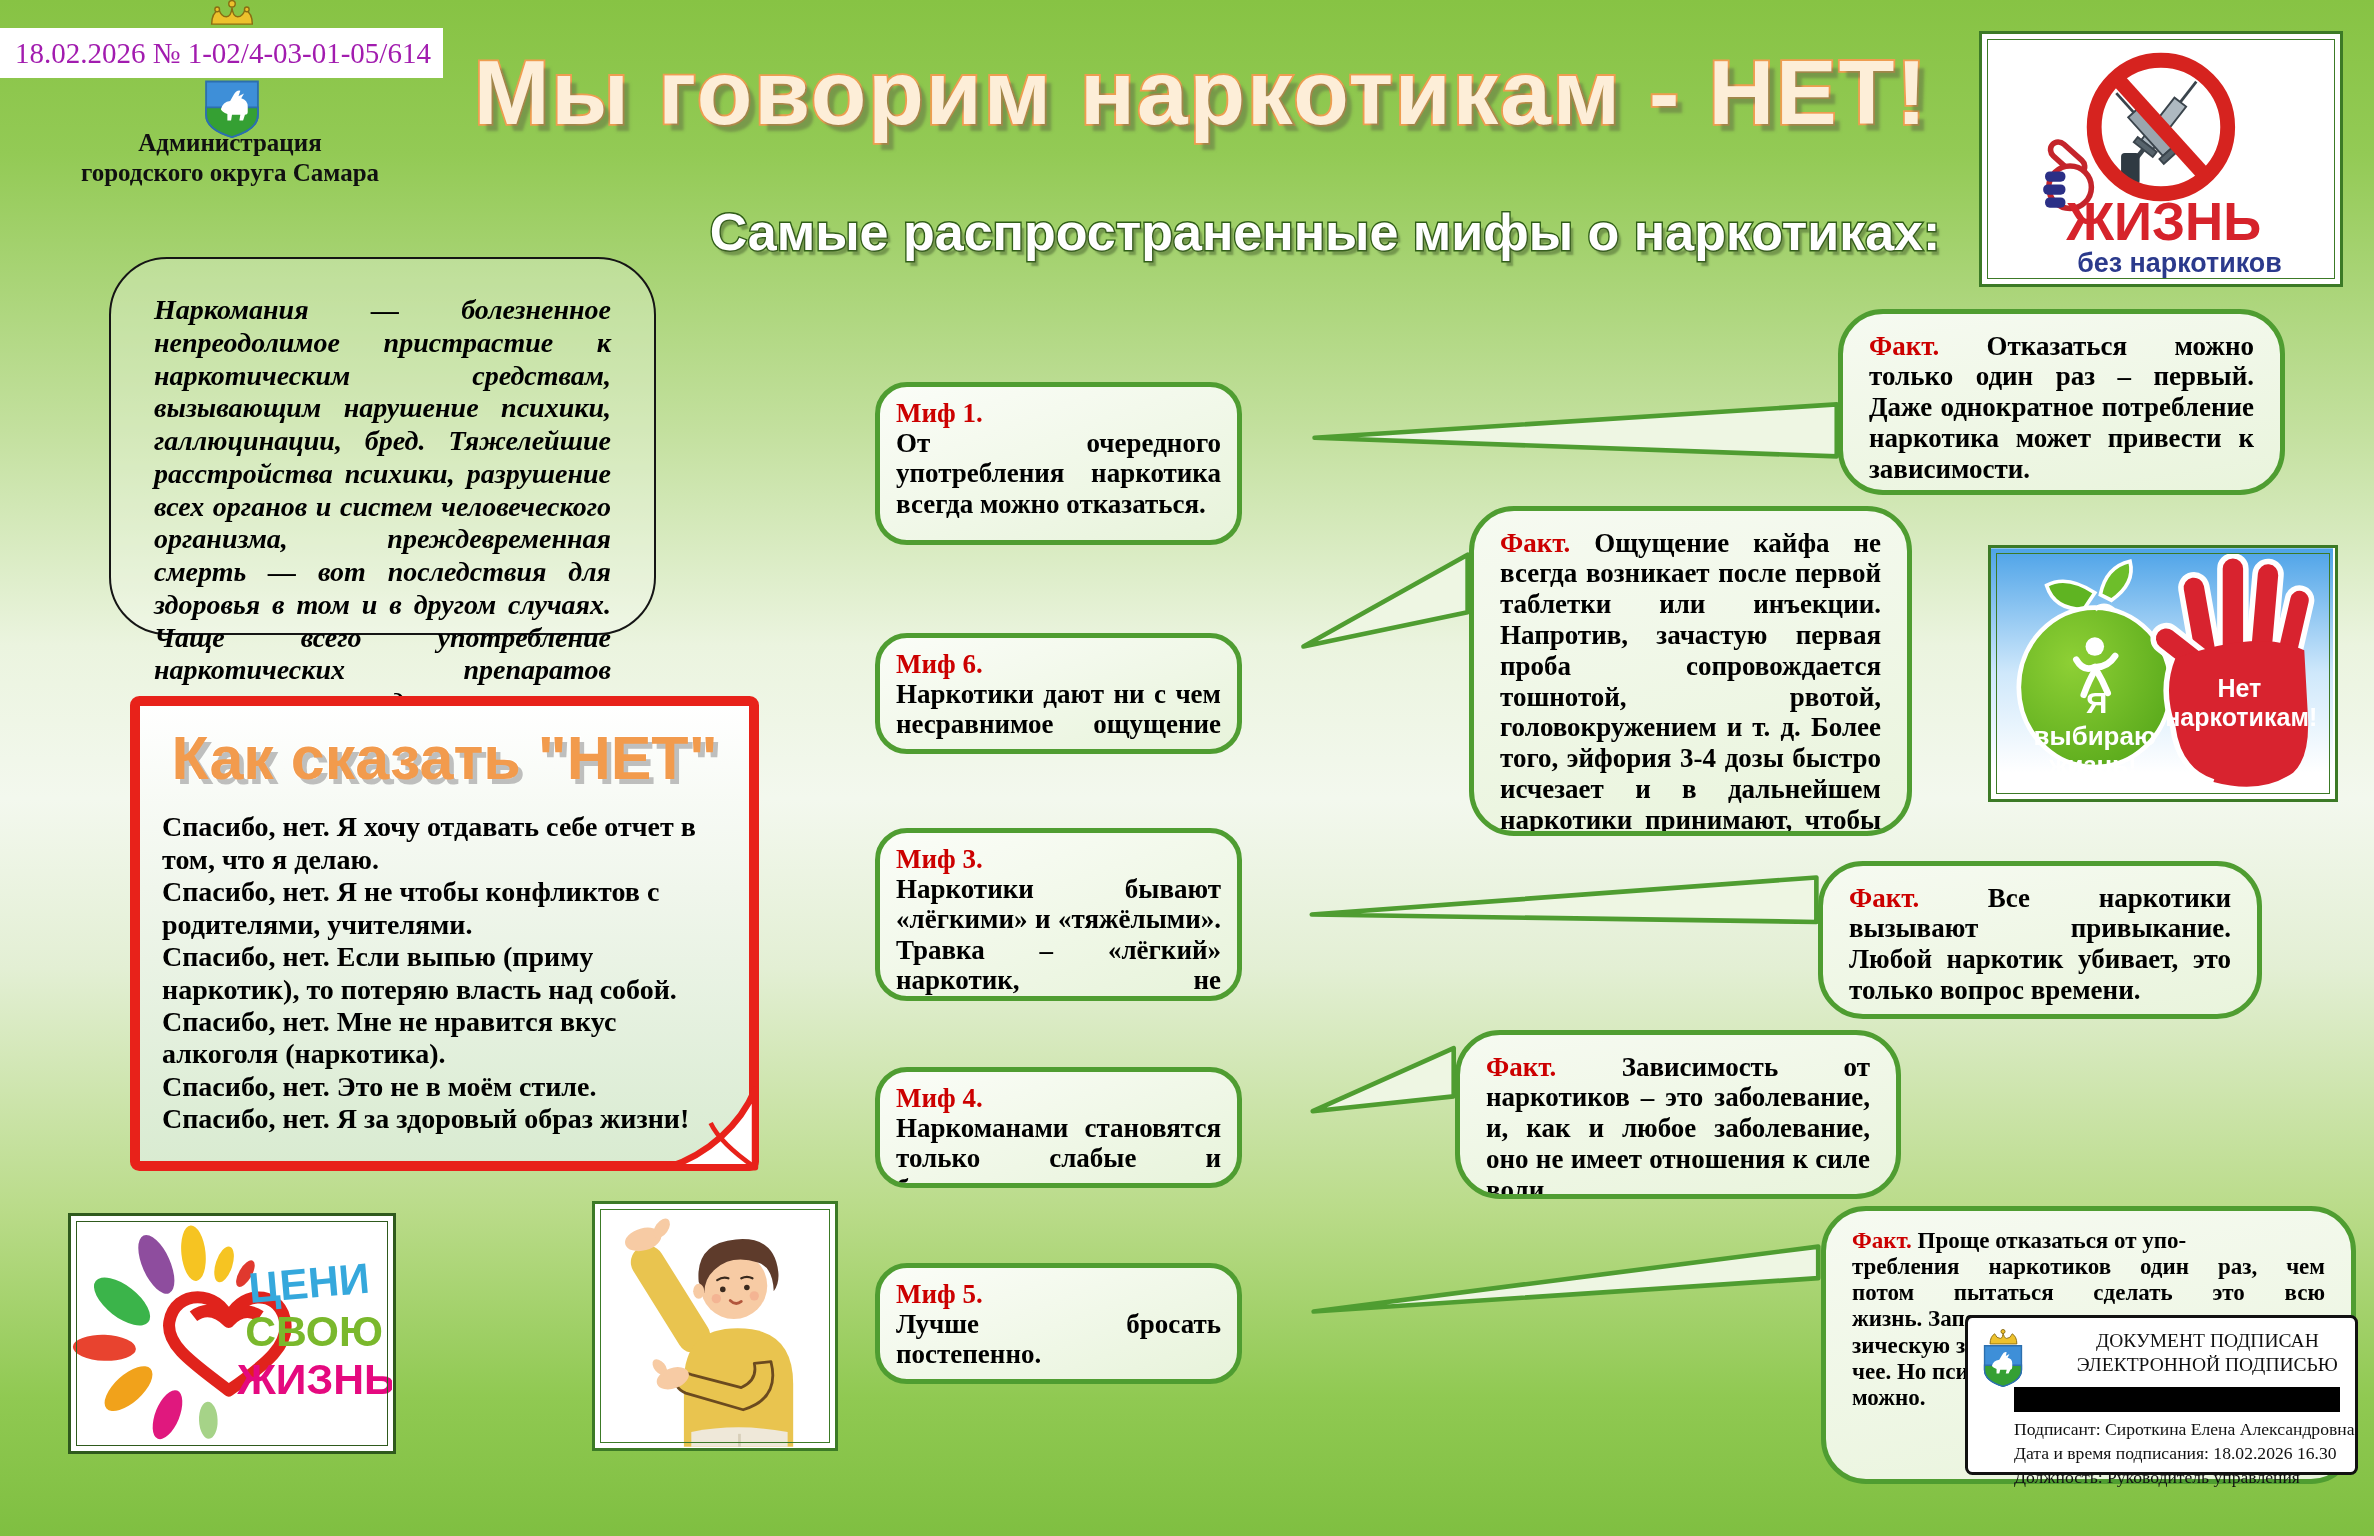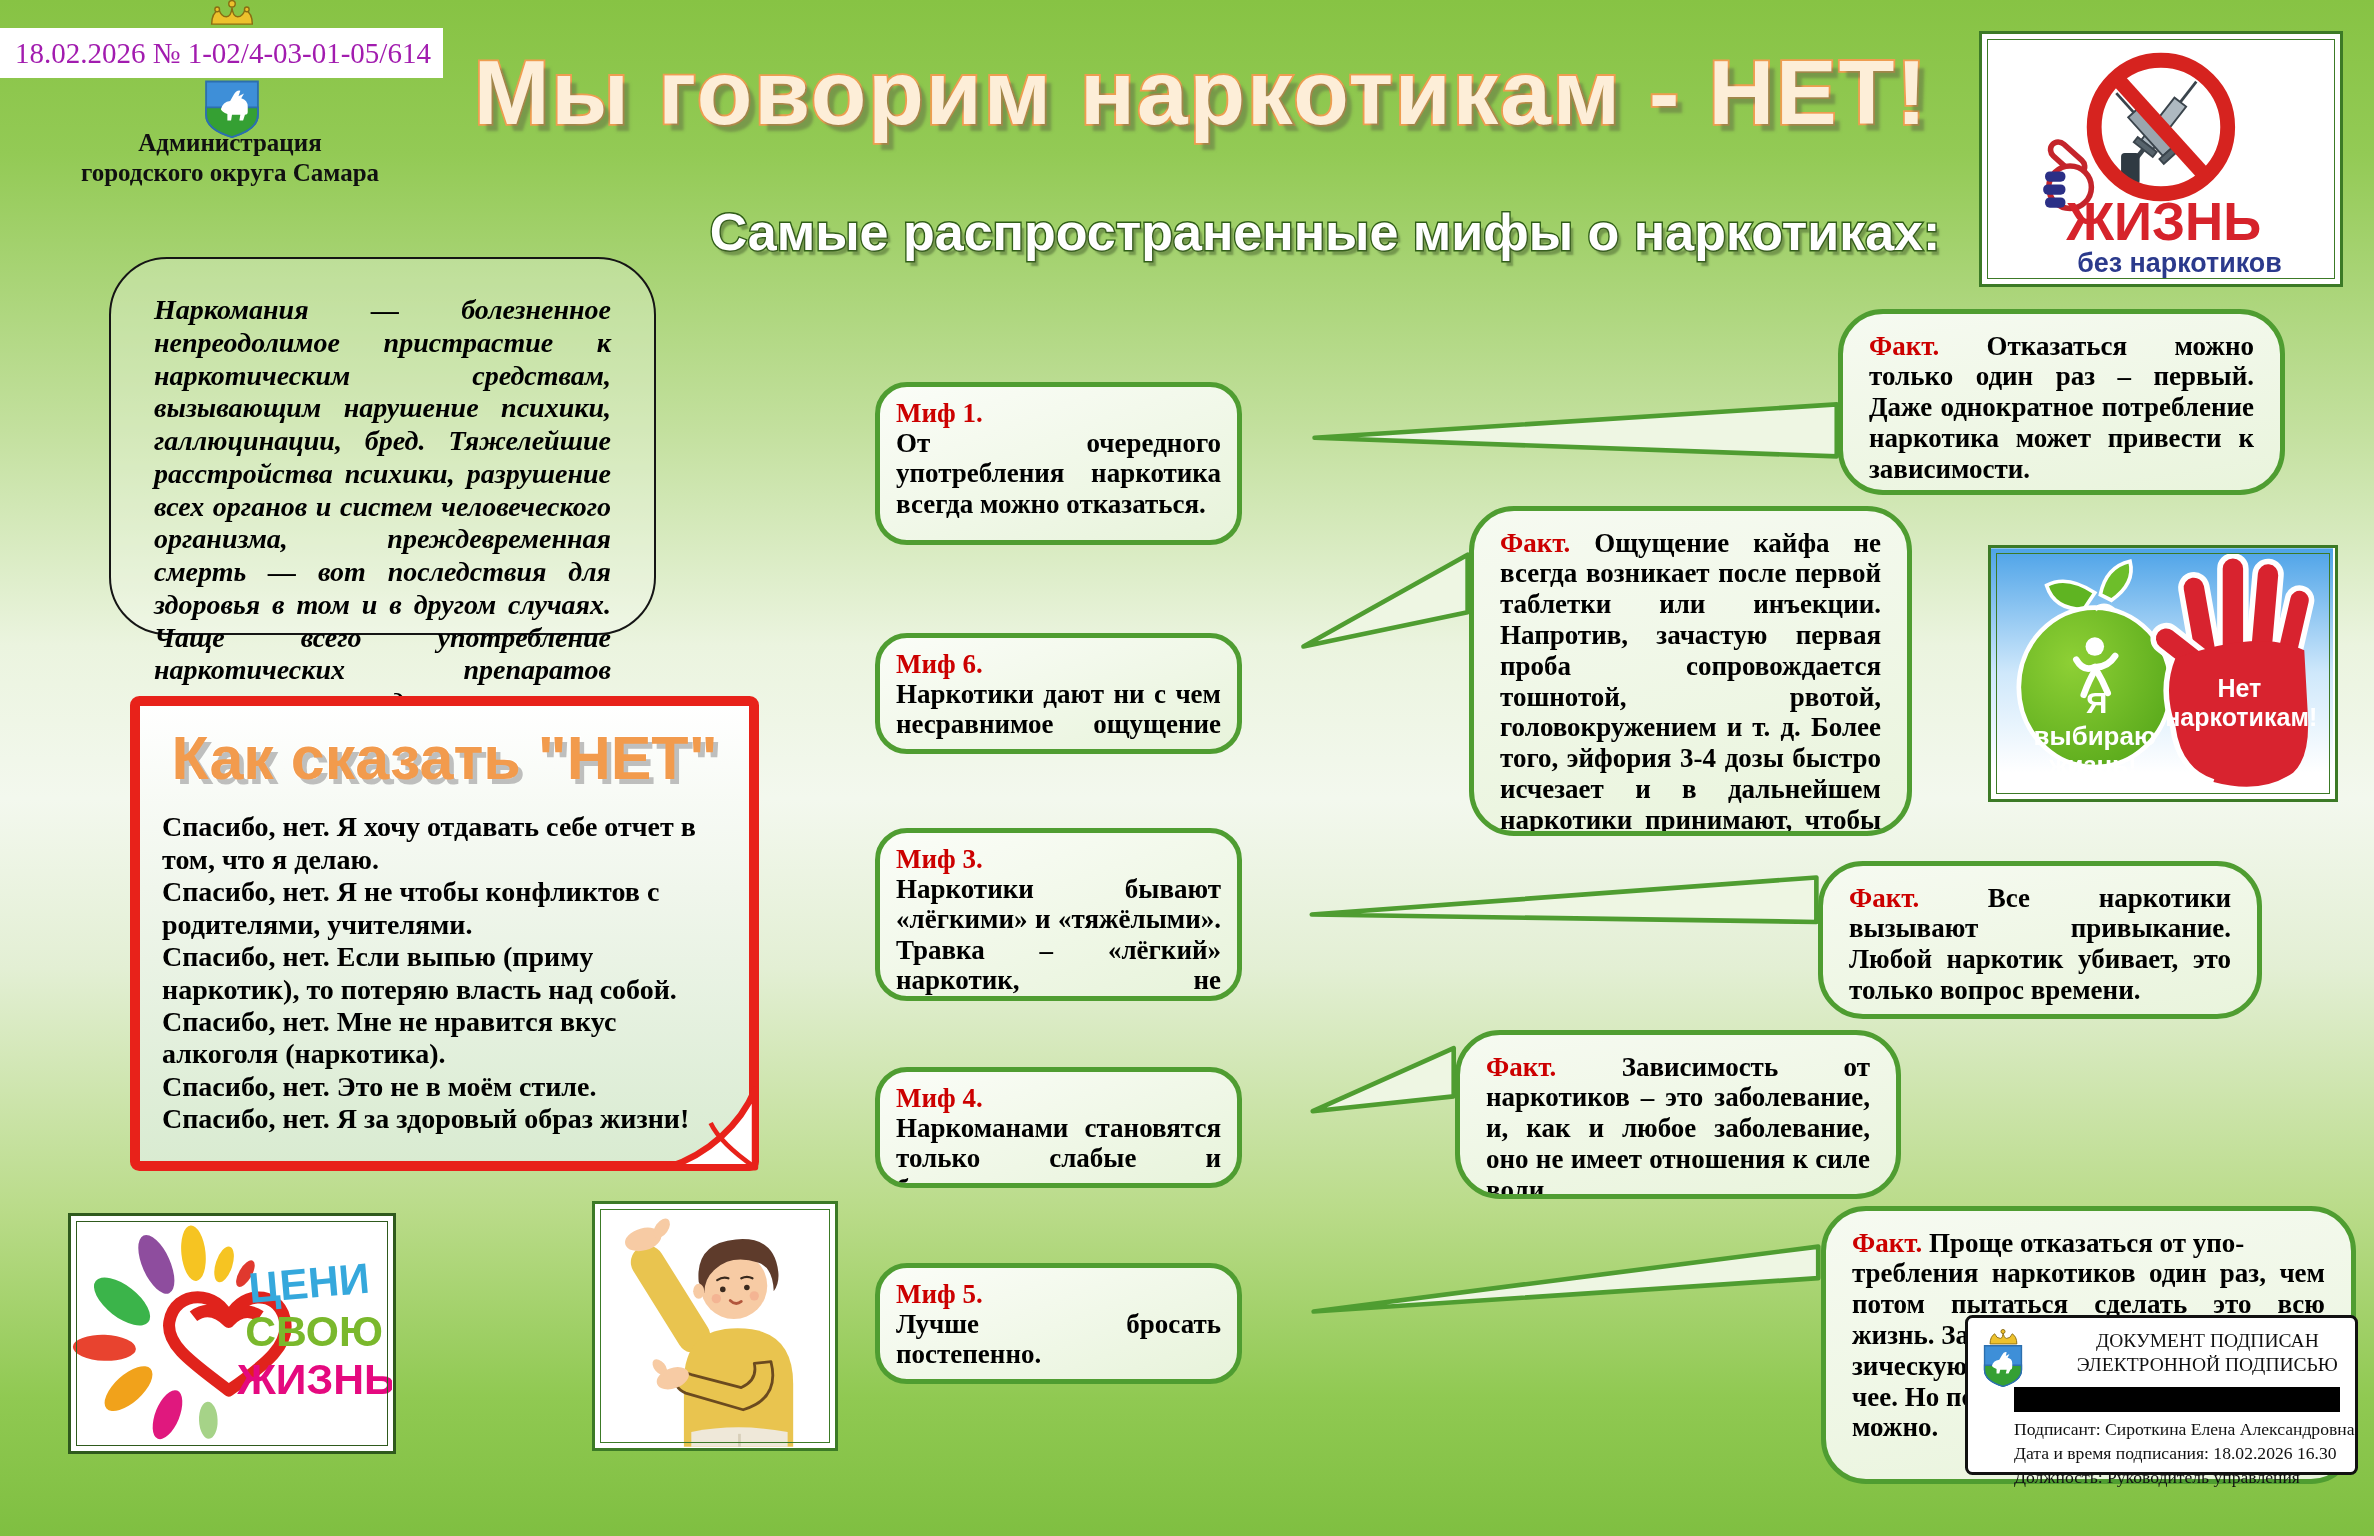--- a/index.html
+++ b/index.html
@@ -58,21 +58,21 @@
   
   .fact-bubble{border:5.6px solid #4f9d31;border-radius:45px;box-sizing:border-box;
     background:linear-gradient(170deg,#f6faf1 0%,#e9f4dc 100%);padding:16.7px 26px;z-index:2;overflow:hidden;margin-left:6px;}
   #fact1{left:1832px;top:309px;width:447px;height:186px;}
   #fact2{left:1463px;top:506px;width:443px;height:330px;}
   #fact3{left:1812px;top:861px;width:444px;height:158px;}
   #fact4{left:1449px;top:1030px;width:446px;height:169px;}
   #fact5{left:1815px;top:1206px;width:535px;height:278px;}
   .fact-label{color:#cc0000;font-weight:bold;}
   .fact-text{font-weight:bold;font-size:27px;line-height:1.14;text-align:justify;color:#000;}
-  .f5-line{display:block;font-weight:bold;font-size:27px;line-height:1.14;color:#000;}
+  .f5-line{display:block;font-weight:bold;font-size:23px;line-height:1.14;color:#000;}
   .f5-first{display:block;}
   .f5-just{text-align:justify;text-align-last:justify;}
   
   #connectors{left:0;top:0;z-index:1;}
   
   #footer{left:109px;top:1484px;font-size:25px;color:#111;z-index:2;}
   
   #sig-card{left:1965px;top:1315px;width:393px;height:160px;background:#fff;border:3.7px solid #111;
     border-radius:7.4px;box-sizing:border-box;z-index:9;font-family:"Liberation Serif",serif;padding-left:31px;}
   #sig-title{margin:11px 9.3px 0 70px;text-align:center;font-size:19.5px;line-height:1.25;color:#111;}

